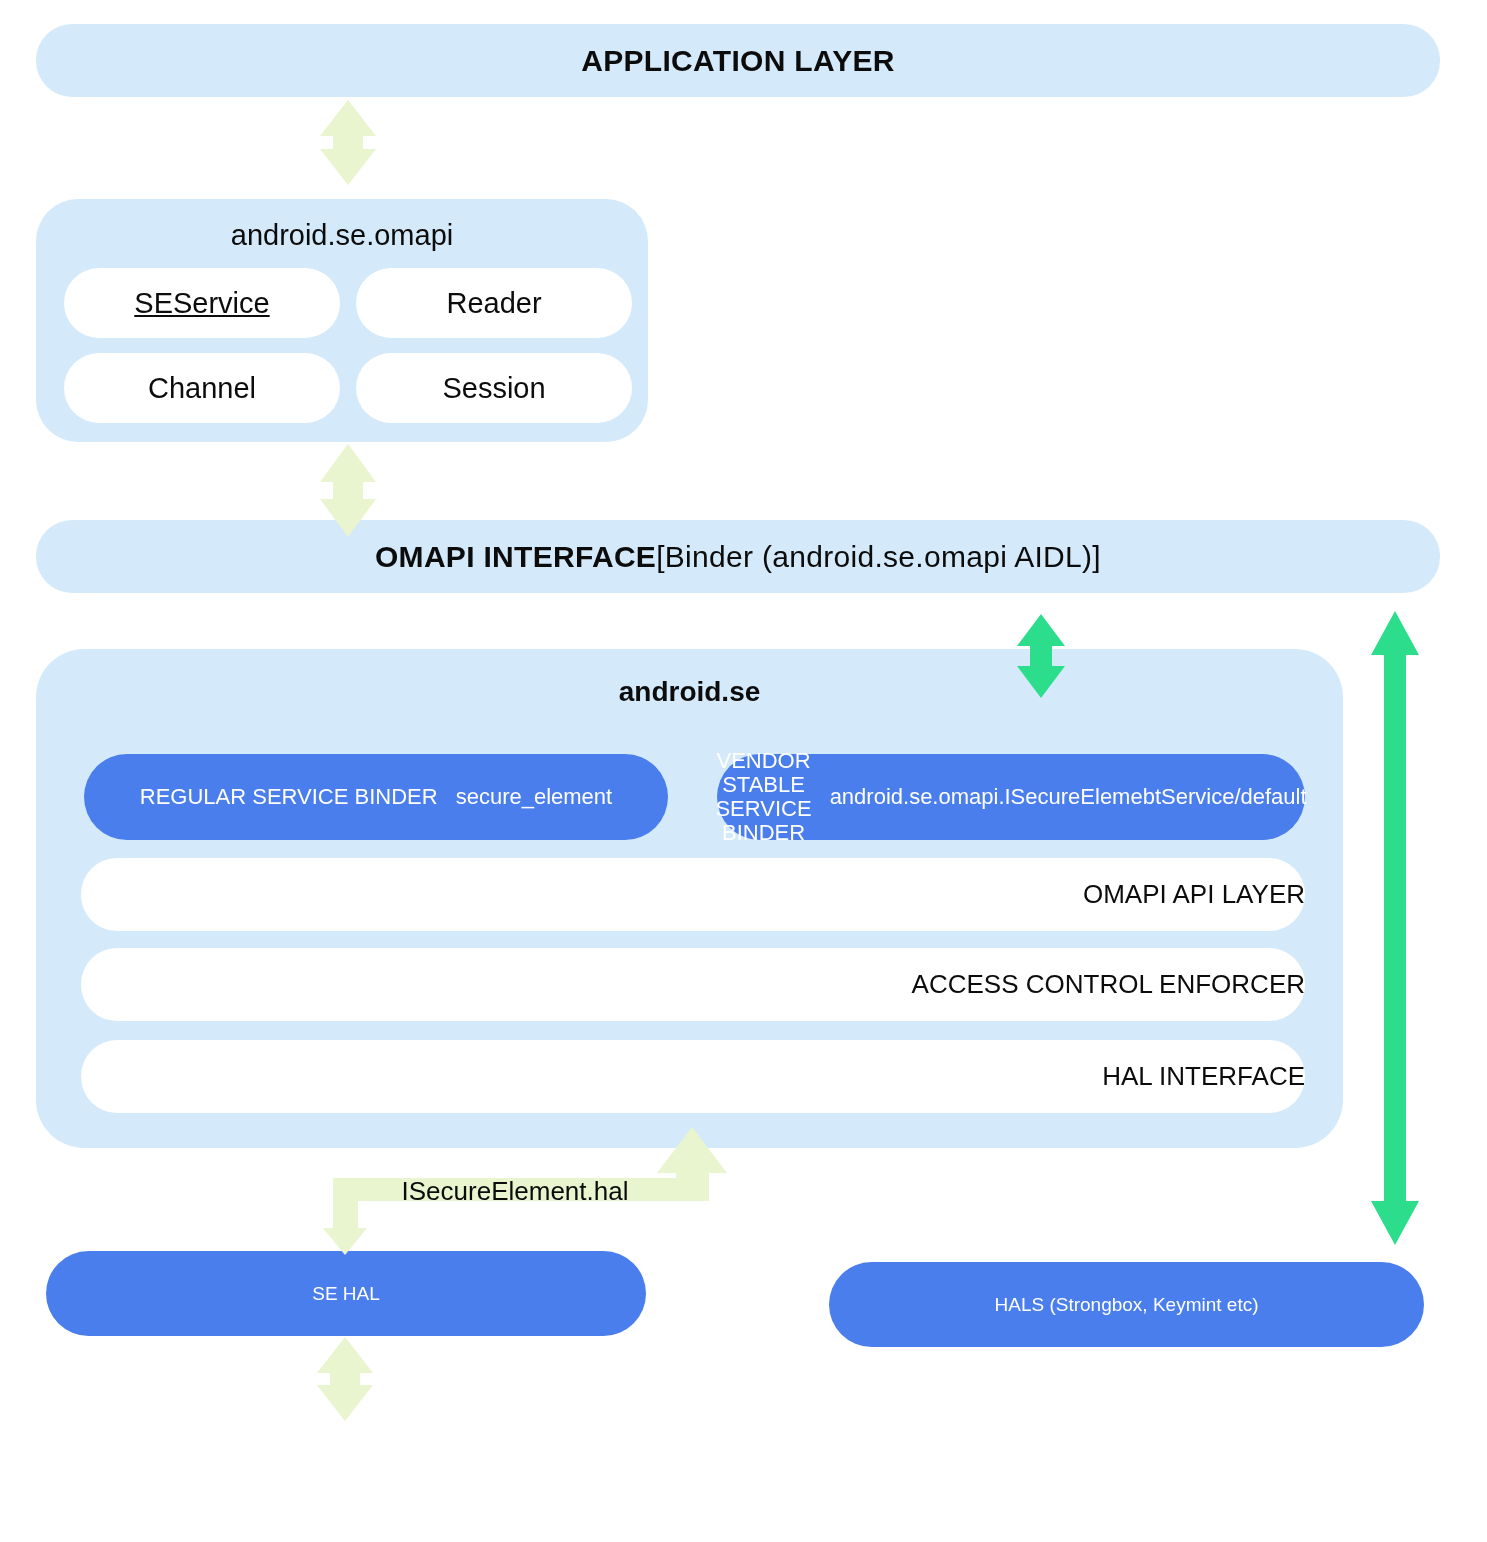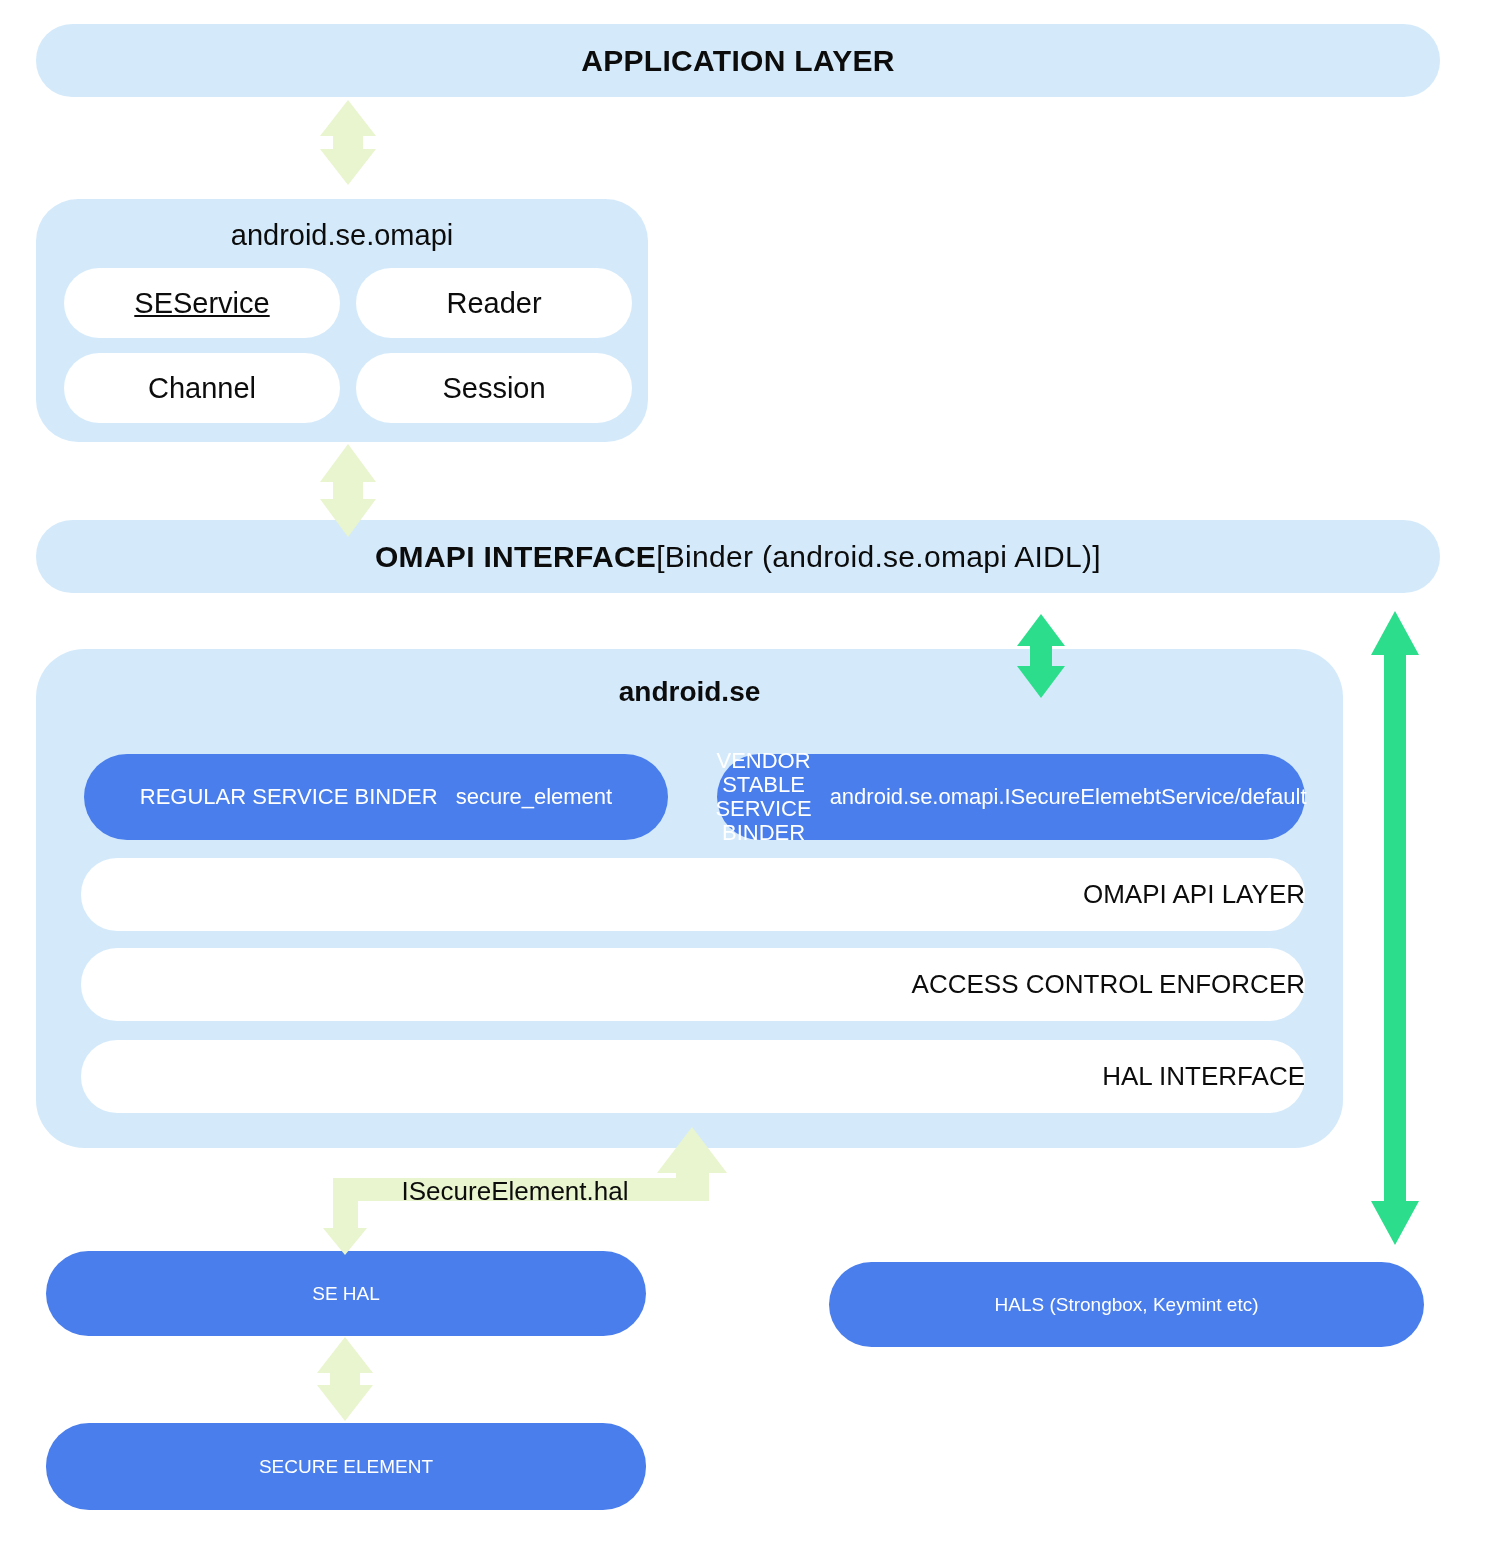--- a/index.html
+++ b/index.html
@@ -155,17 +155,14 @@
   </div>
 
   <div class="blue-pill hals">
     <span>HALS (Strongbox, Keymint etc)</span>
   </div>
 
   <svg class="arrow" style="left:317px;top:1337px;" width="56" height="84" viewBox="0 0 56 84">
     <polygon class="fill-pale" points="28,0 56,36 43,36 43,48 56,48 28,84 0,48 13,48 13,36 0,36"></polygon>
   </svg>
 
-  <div class="blue-pill secure-element">
-    <span>SECURE ELEMENT</span>
-  </div>
 
 </div>
 
 </body></html>

